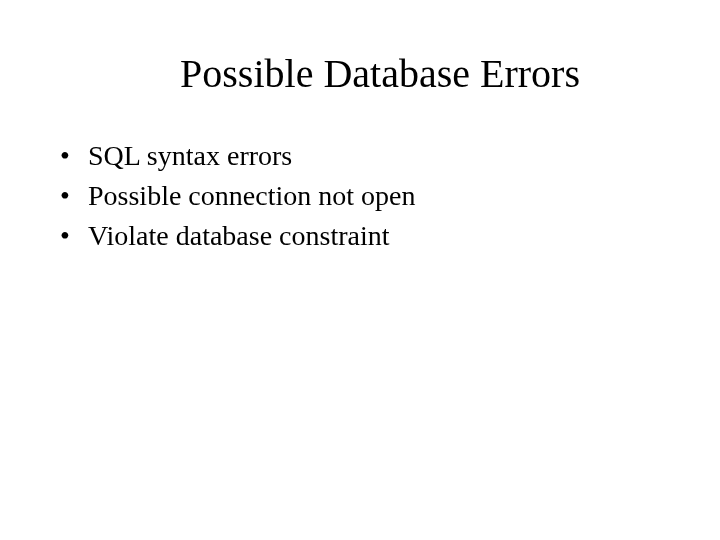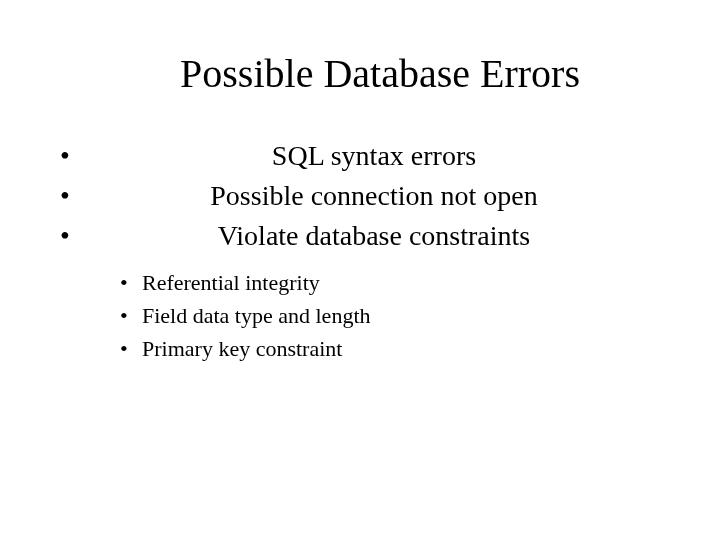--- a/index.html
+++ b/index.html
@@ -30,21 +30,20 @@
     .main-list {
       list-style: none;
       font-size: 28px;
       line-height: 1.35;
       margin-left: 0;
     }
     .main-list > li {
       position: relative;
       padding-left: 28px;
       margin-bottom: 2px;
-      text-align: center;
     }
     .main-list > li::before {
       content: "•";
       position: absolute;
       left: 0;
       top: 0;
       font-size: 28px;
     }
     .sub-list {
       list-style: none;
@@ -67,20 +66,15 @@
     }
   </style>
 </head>
 <body>
 
 <div class="slide">
   <h1 class="title">Possible Database Errors</h1>
   <ul class="main-list">
     <li>SQL syntax errors</li>
     <li>Possible connection not open</li>
-    <li>Violate database constraints</li>
-  </ul>
-  <ul class="sub-list">
-    <li>Referential integrity</li>
-    <li>Field data type and length</li>
-    <li>Primary key constraint</li>
+    <li>Violate database constraint</li>
   </ul>
 </div>
 
 </body></html>

